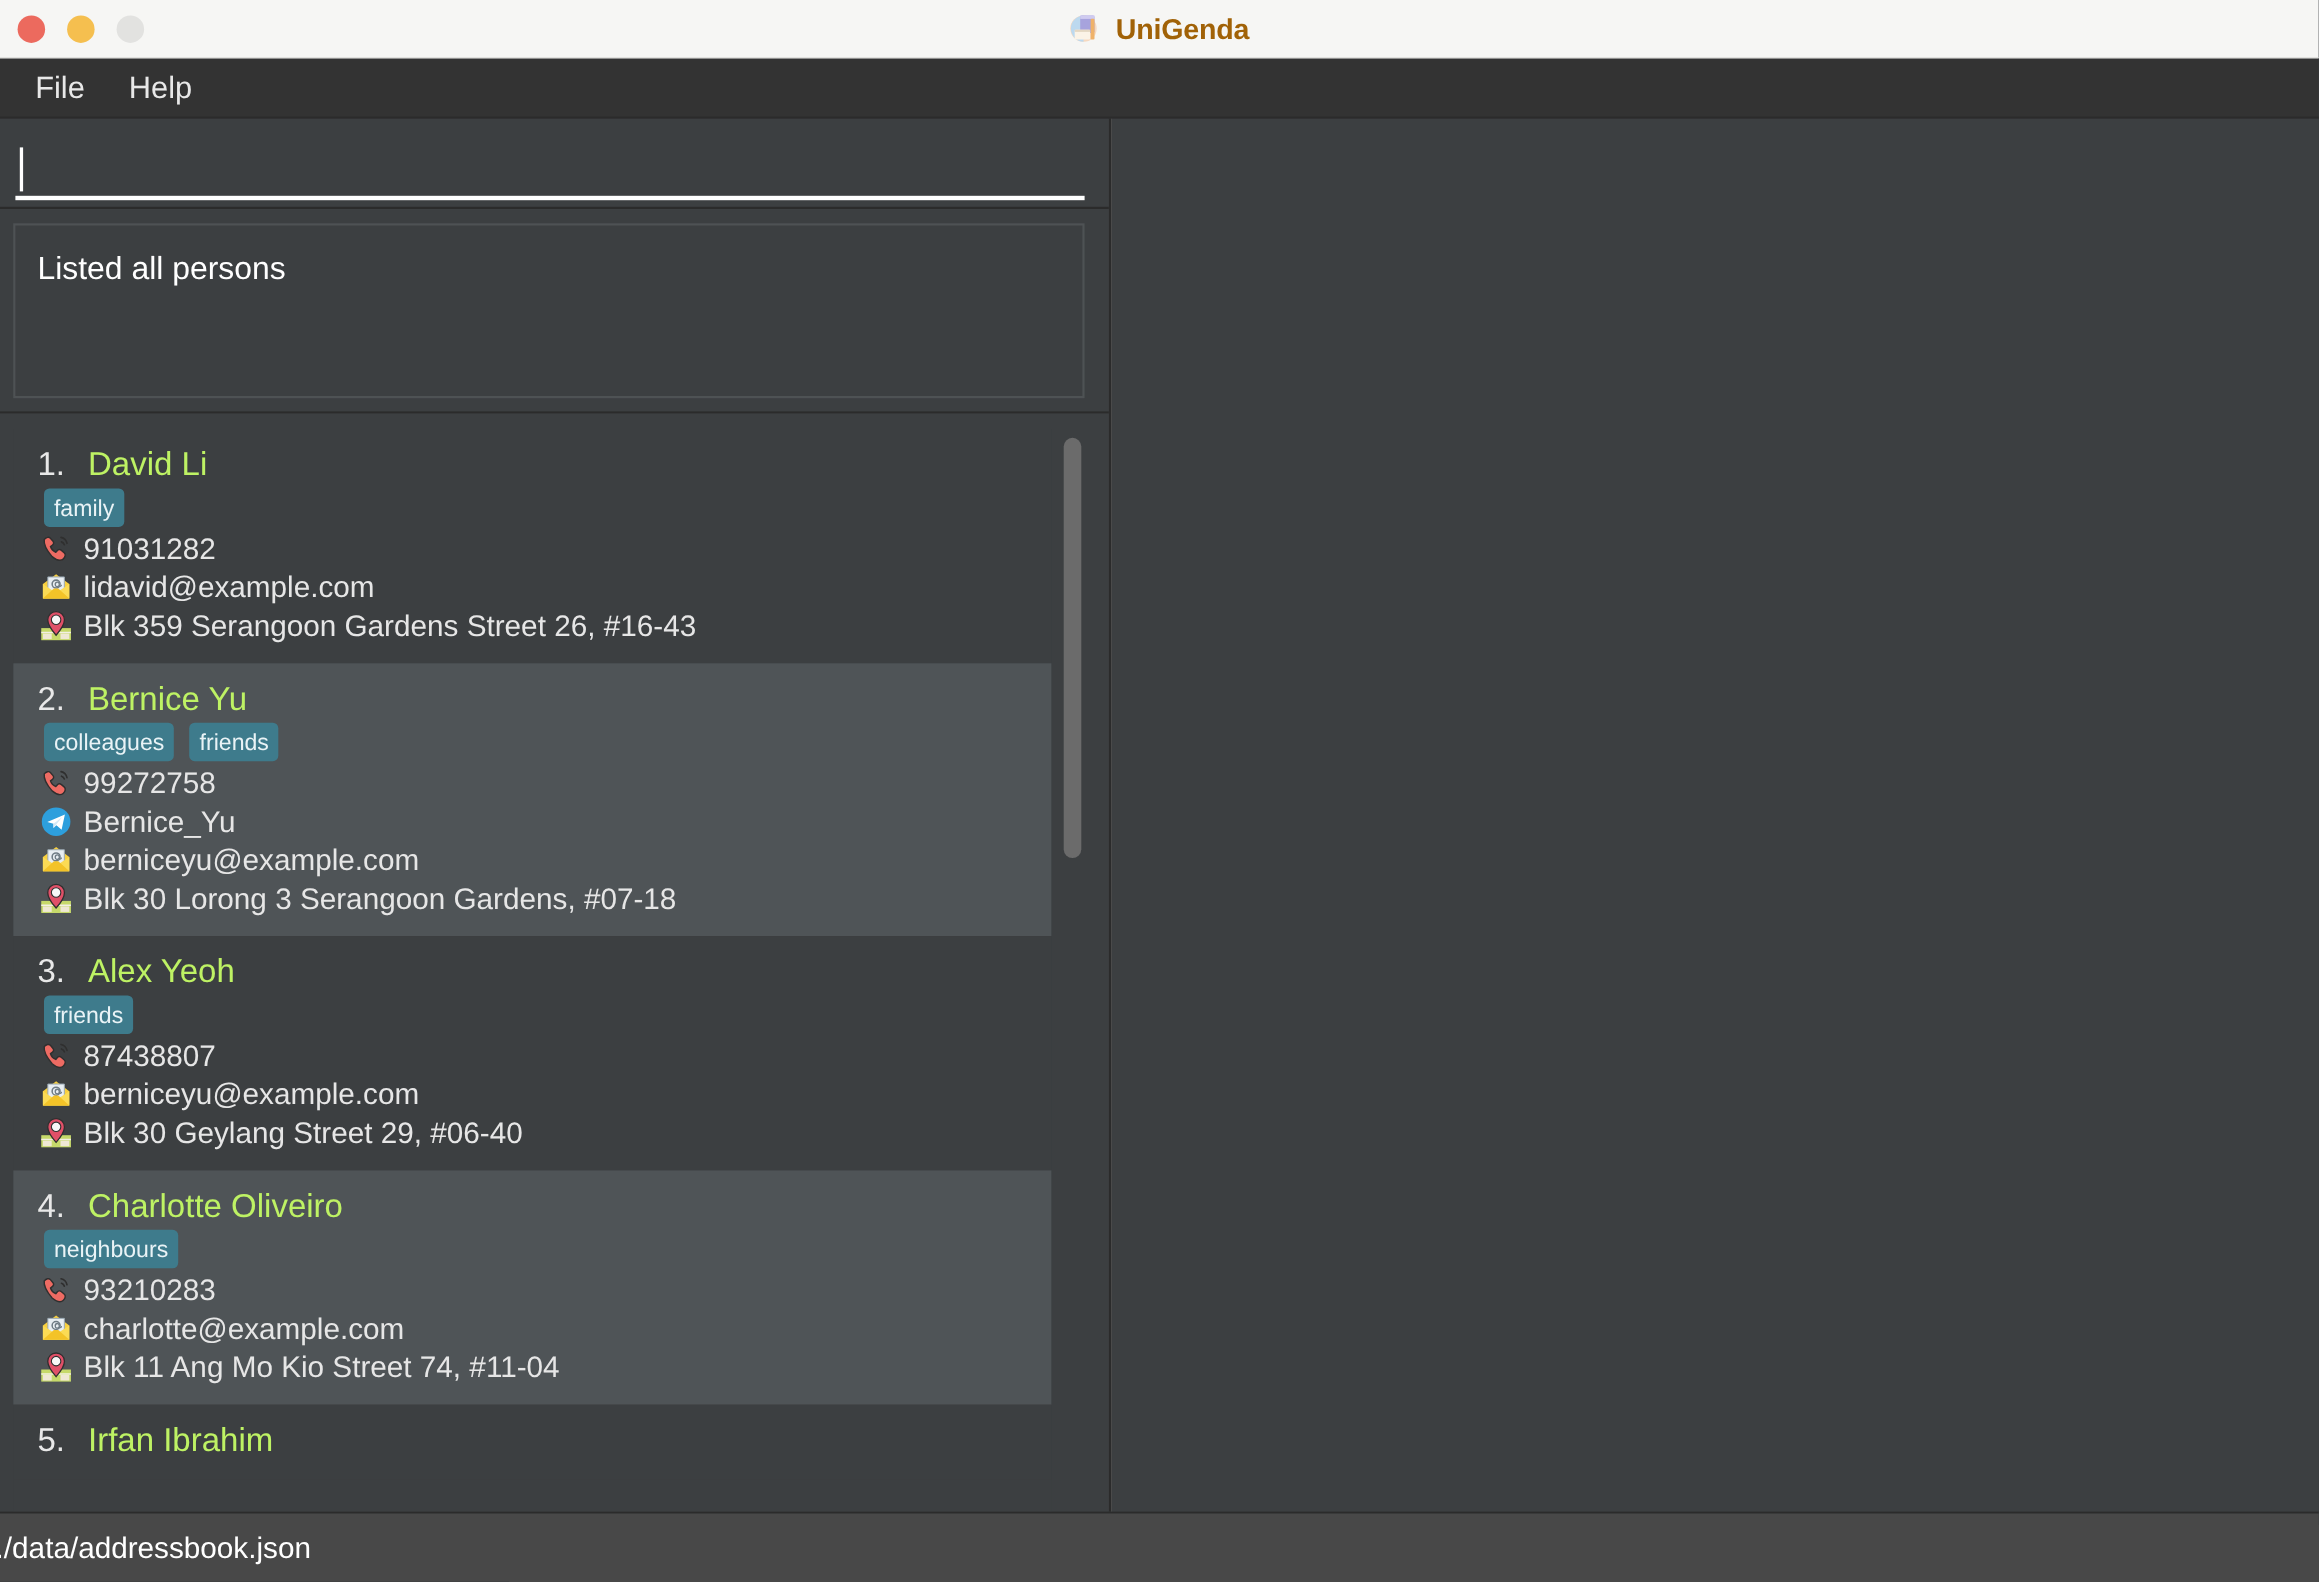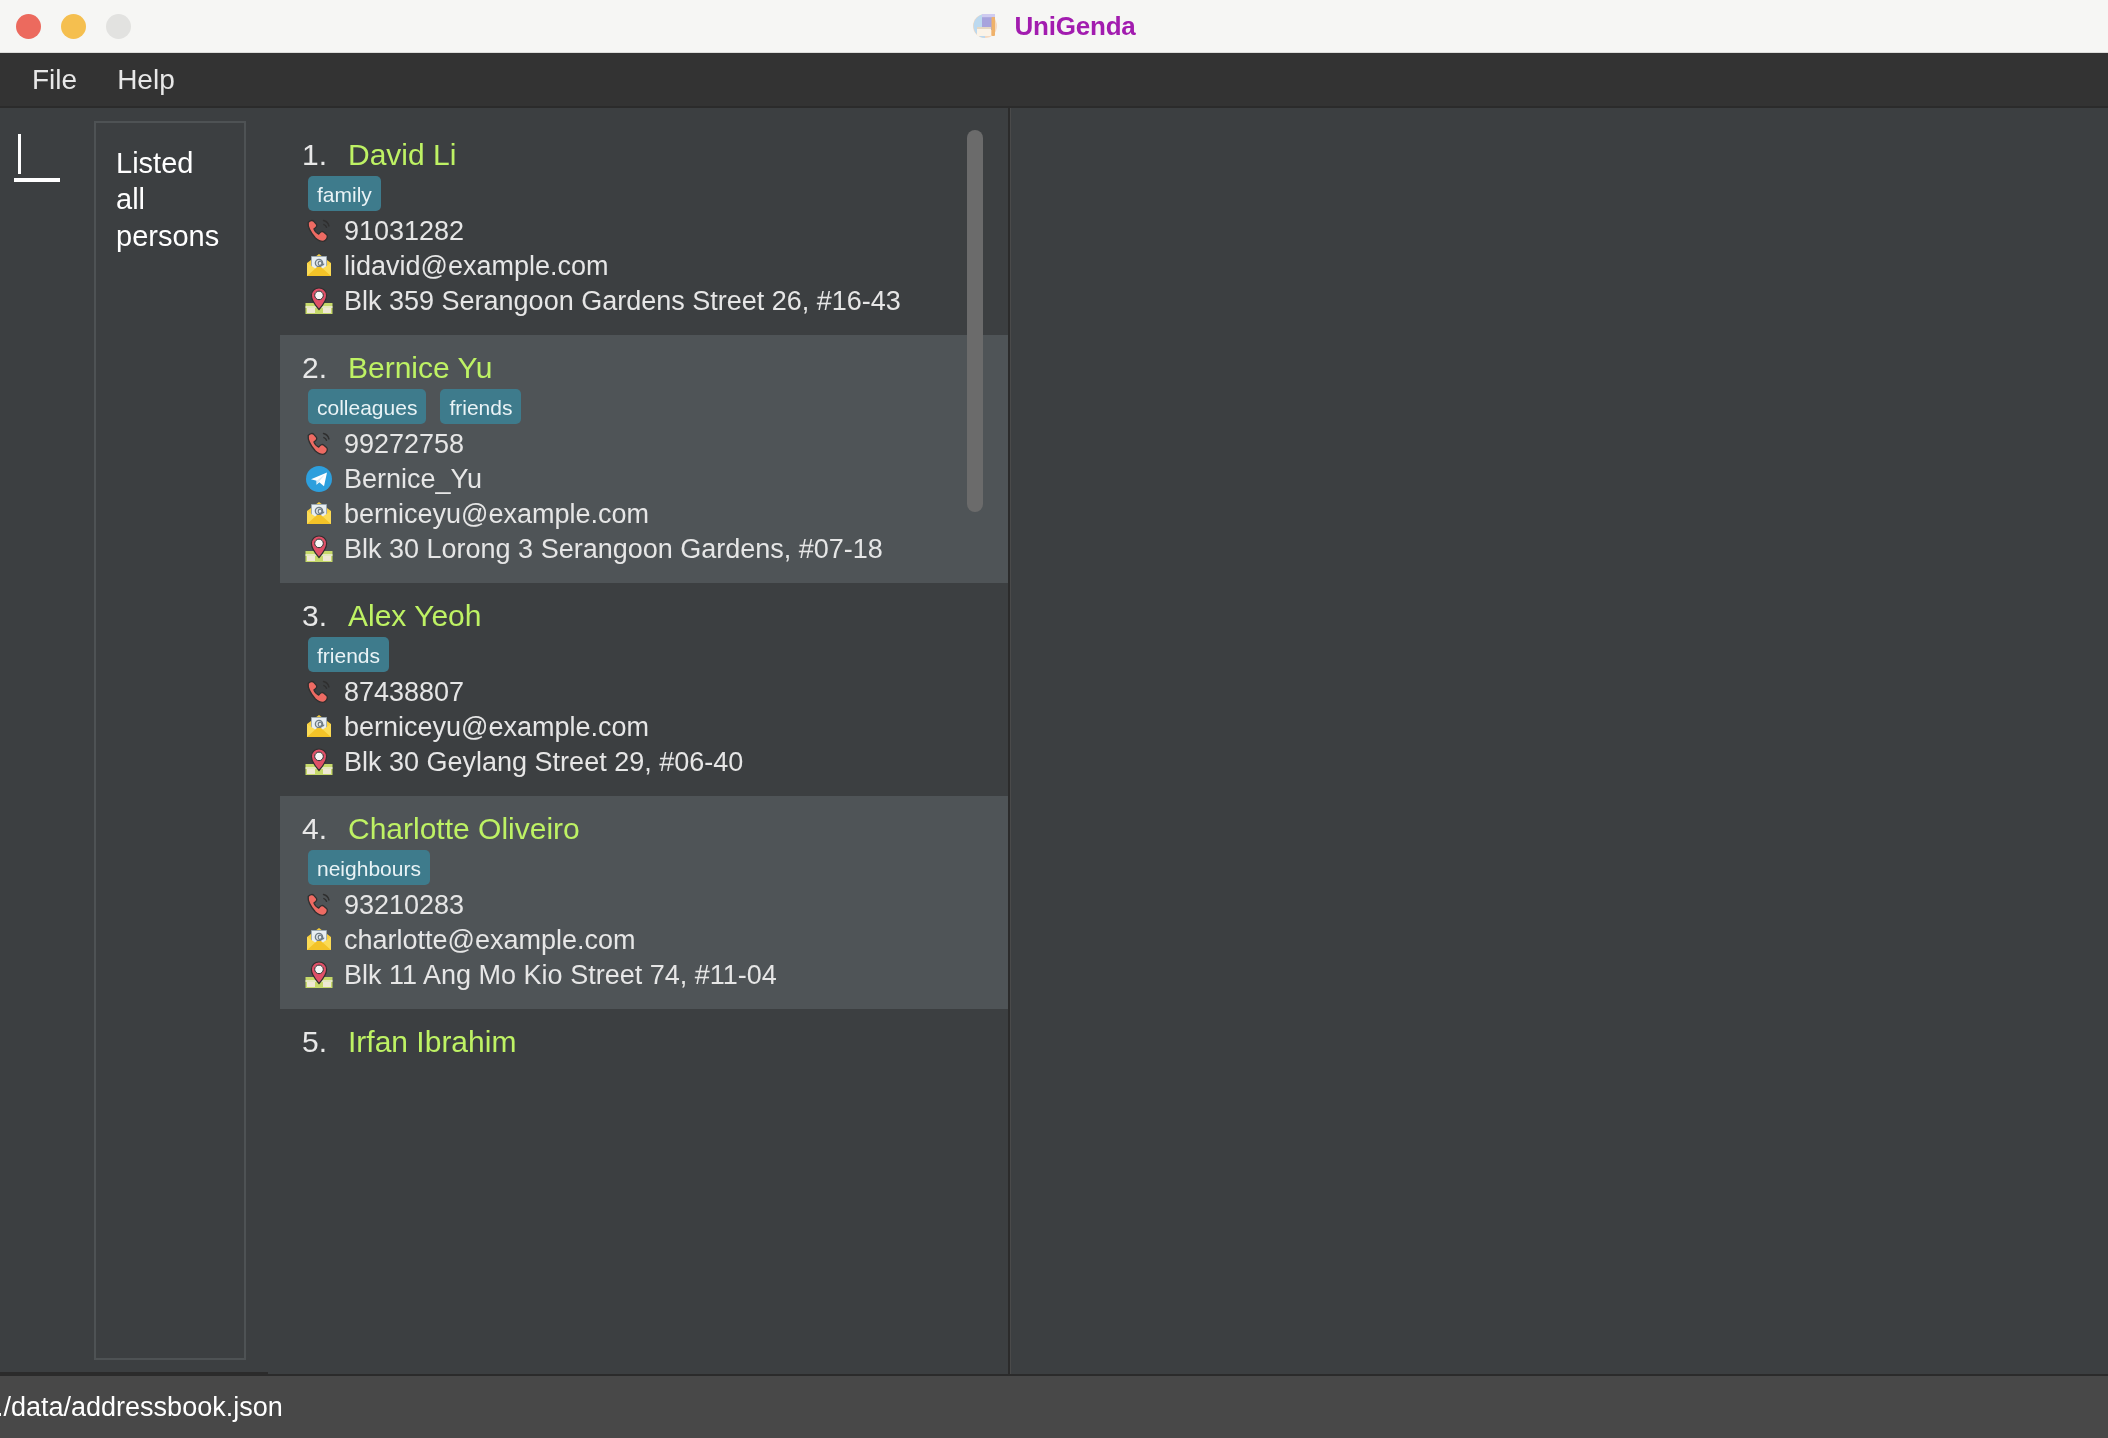--- a/index.html
+++ b/index.html
@@ -58,21 +58,21 @@
   }
   #app-icon {
     width: 30px; height: 30px;
     position: relative;
     display: block;
     flex: 0 0 30px;
   }
   #window-title {
     font-size: 26px;
     font-weight: bold;
-    color: #a21caf;
+    color: #a16207;
     letter-spacing: -0.2px;
   }
 
   
   #menu-bar {
     height: 55px;
     flex: 0 0 55px;
     background: #333333;
     display: flex;
     align-items: center;
@@ -94,21 +94,21 @@
     display: flex;
     min-height: 0;
     background: #3c3f41;
     border-bottom: 2px solid #2b2b2b;
   }
 
   #left-pane {
     width: 1010px;
     flex: 0 0 1010px;
     display: flex;
-    flex-direction: row;
+    flex-direction: column;
     min-height: 0;
     border-right: 2px solid #2b2b2b;
   }
 
   #right-pane {
     flex: 1 1 auto;
     background: #3c3f41;
     border-left: 1px solid #4a4a4a;
   }
 

